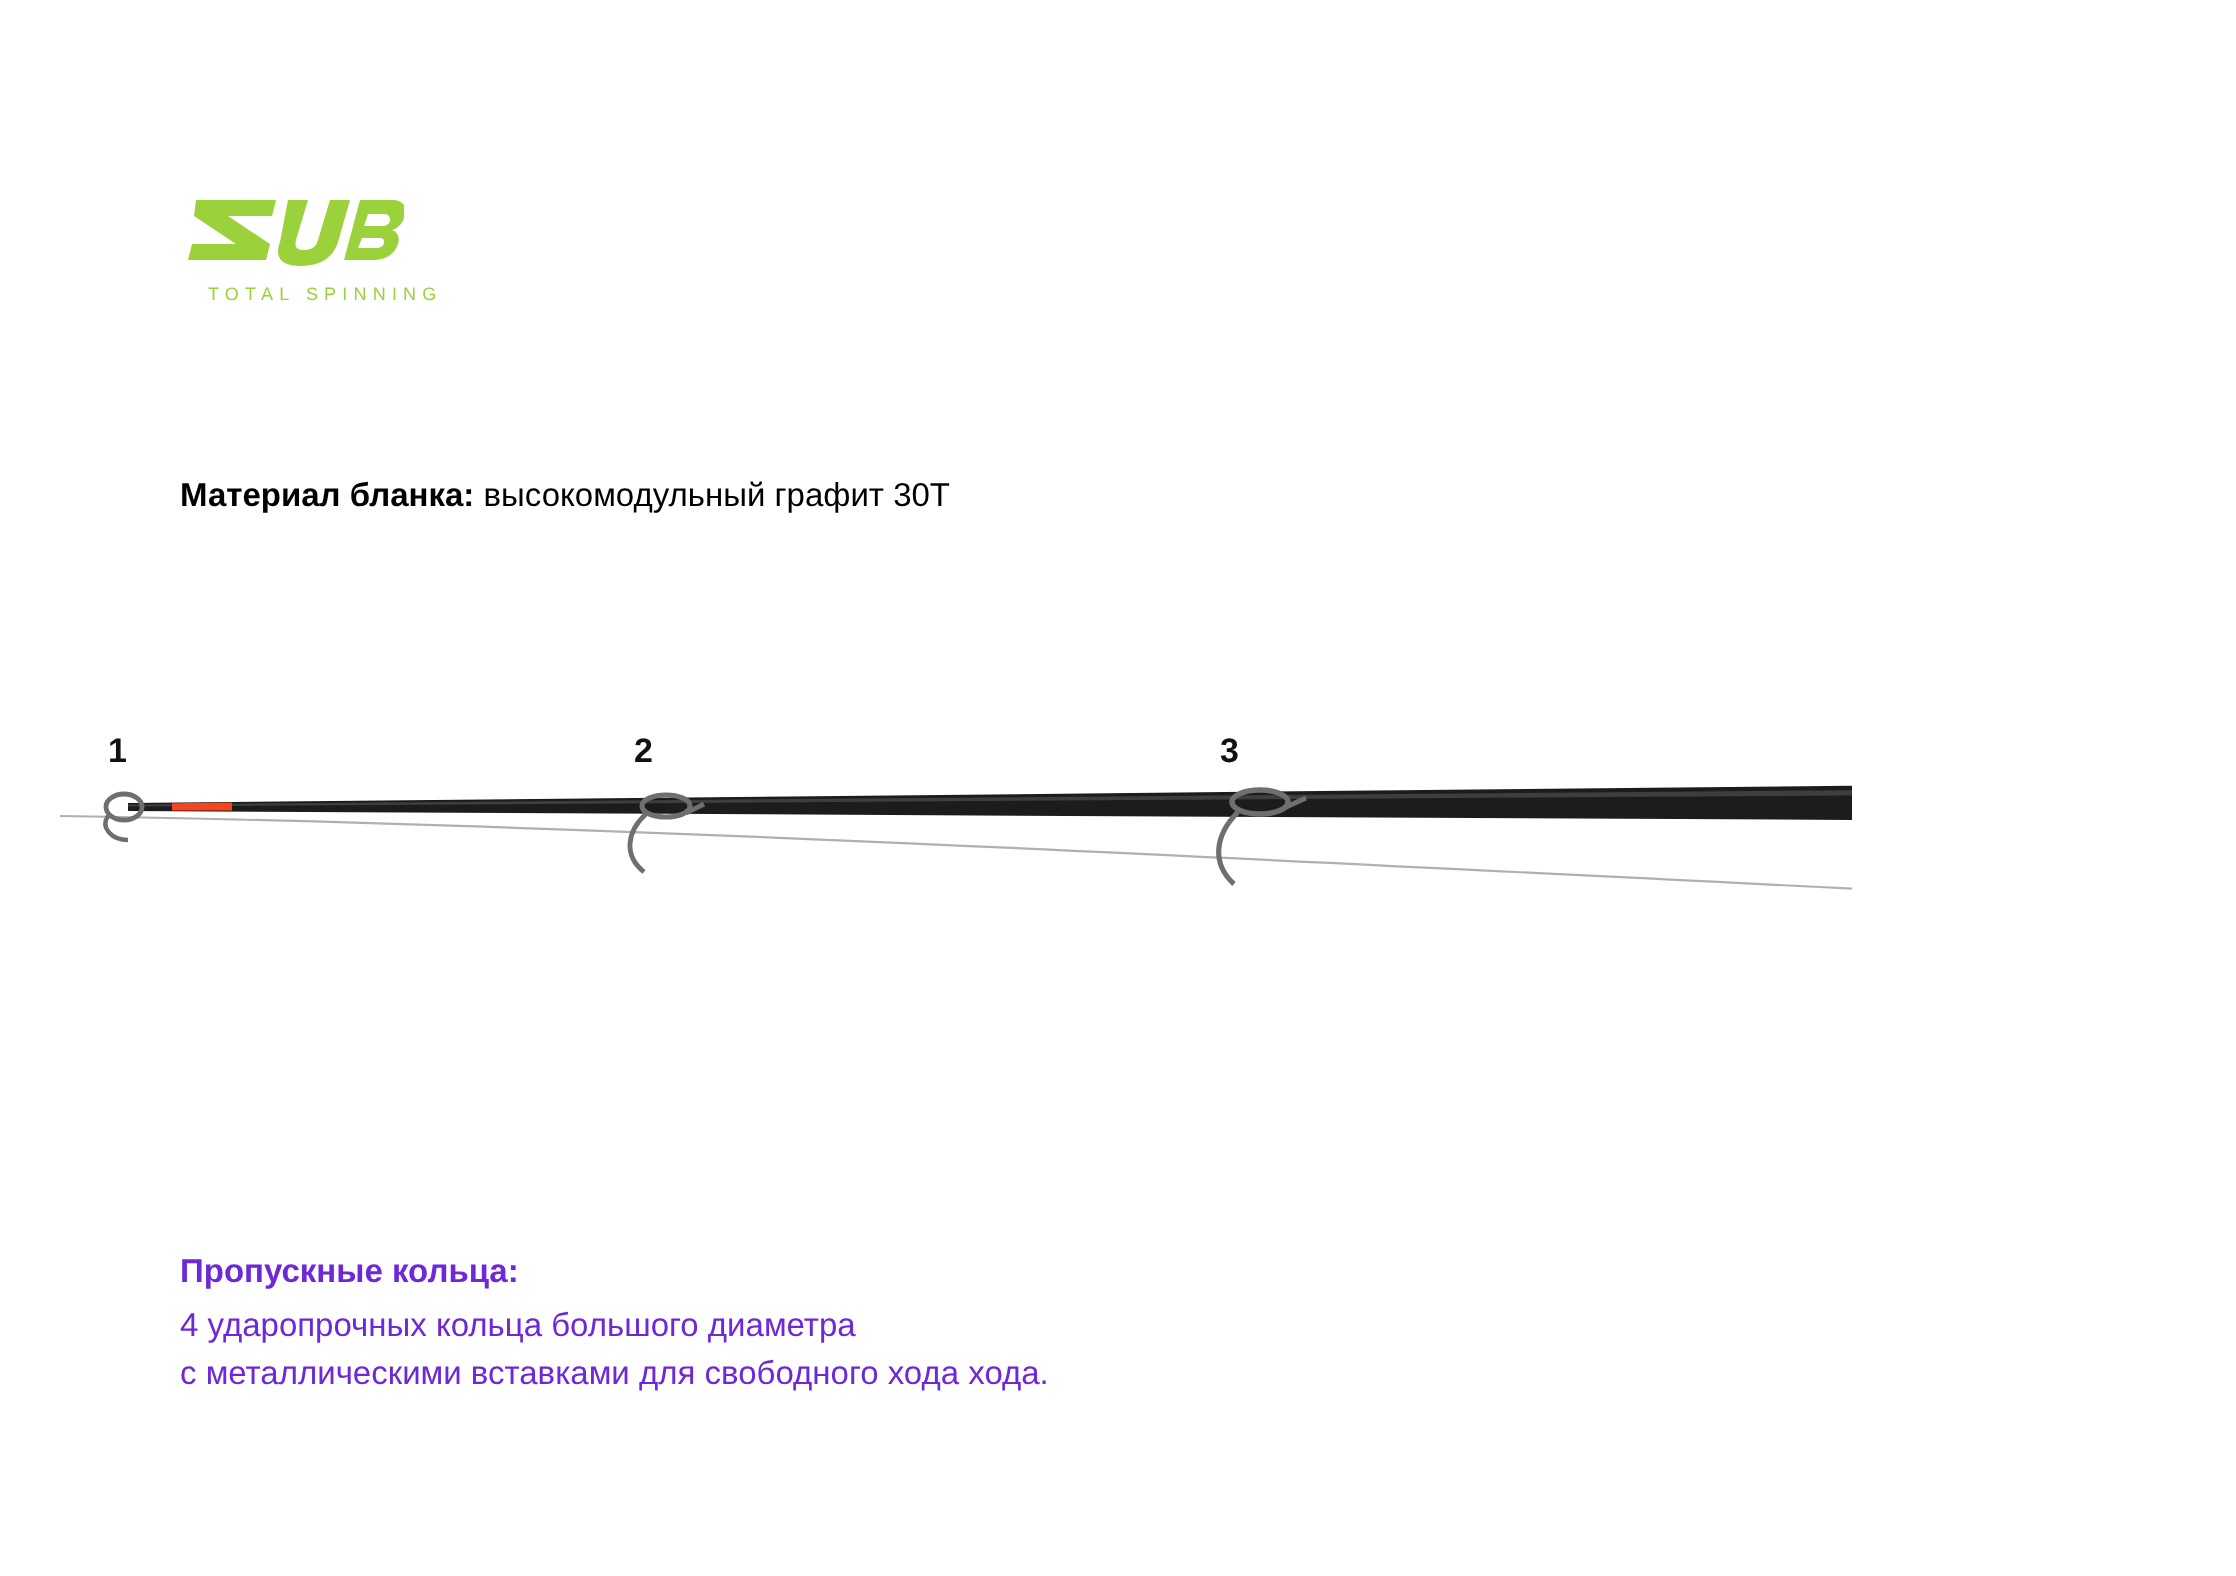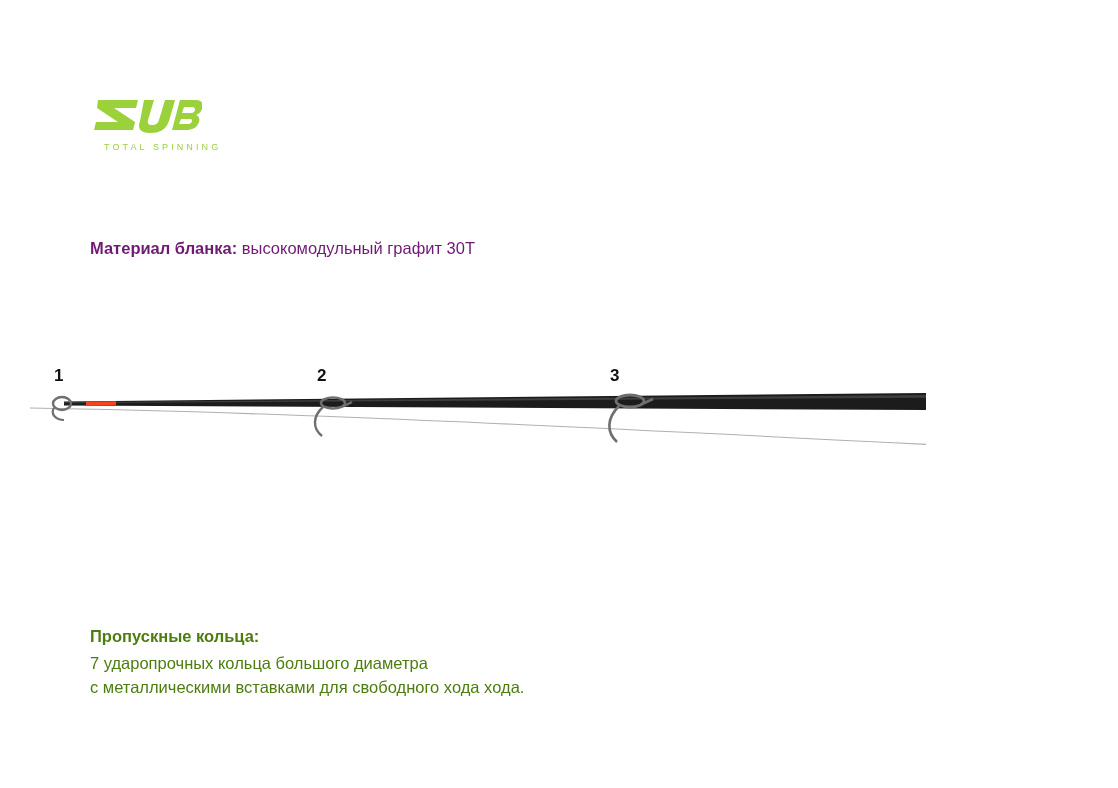--- a/index.html
+++ b/index.html
@@ -41,34 +41,34 @@
   }
 
   
   .blank-text {
     position: absolute;
     left: 90px;
     top: 236px;
     width: 720px;
     font-size: 16.5px;
     line-height: 25px;
-    color: #701a75;
+    color: #000000;
   }
   .blank-text .lbl {
     font-weight: bold;
   }
 
   .rings-text {
     position: absolute;
     left: 90px;
     top: 624px;
     width: 760px;
     font-size: 16.5px;
     line-height: 24px;
-    color: #4d7c0f;
+    color: #6d28d9;
   }
   .rings-text .rings-title {
     font-weight: bold;
     display: block;
     margin-bottom: 3px;
   }
   .rings-text .rings-line {
     display: block;
   }
 
@@ -159,17 +159,17 @@
     </svg>
   </div>
 
   <div class="ring-num n1">1</div>
   <div class="ring-num n2">2</div>
   <div class="ring-num n3">3</div>
   <div class="ring-num n4">4</div>
 
   <div class="rings-text">
     <span class="rings-title">Пропускные кольца:</span>
-    <span class="rings-line">7 ударопрочных кольца большого диаметра</span>
+    <span class="rings-line">4 ударопрочных кольца большого диаметра</span>
     <span class="rings-line">с металлическими вставками для свободного хода хода.</span>
   </div>
 
 </div>
 
 </body></html>

